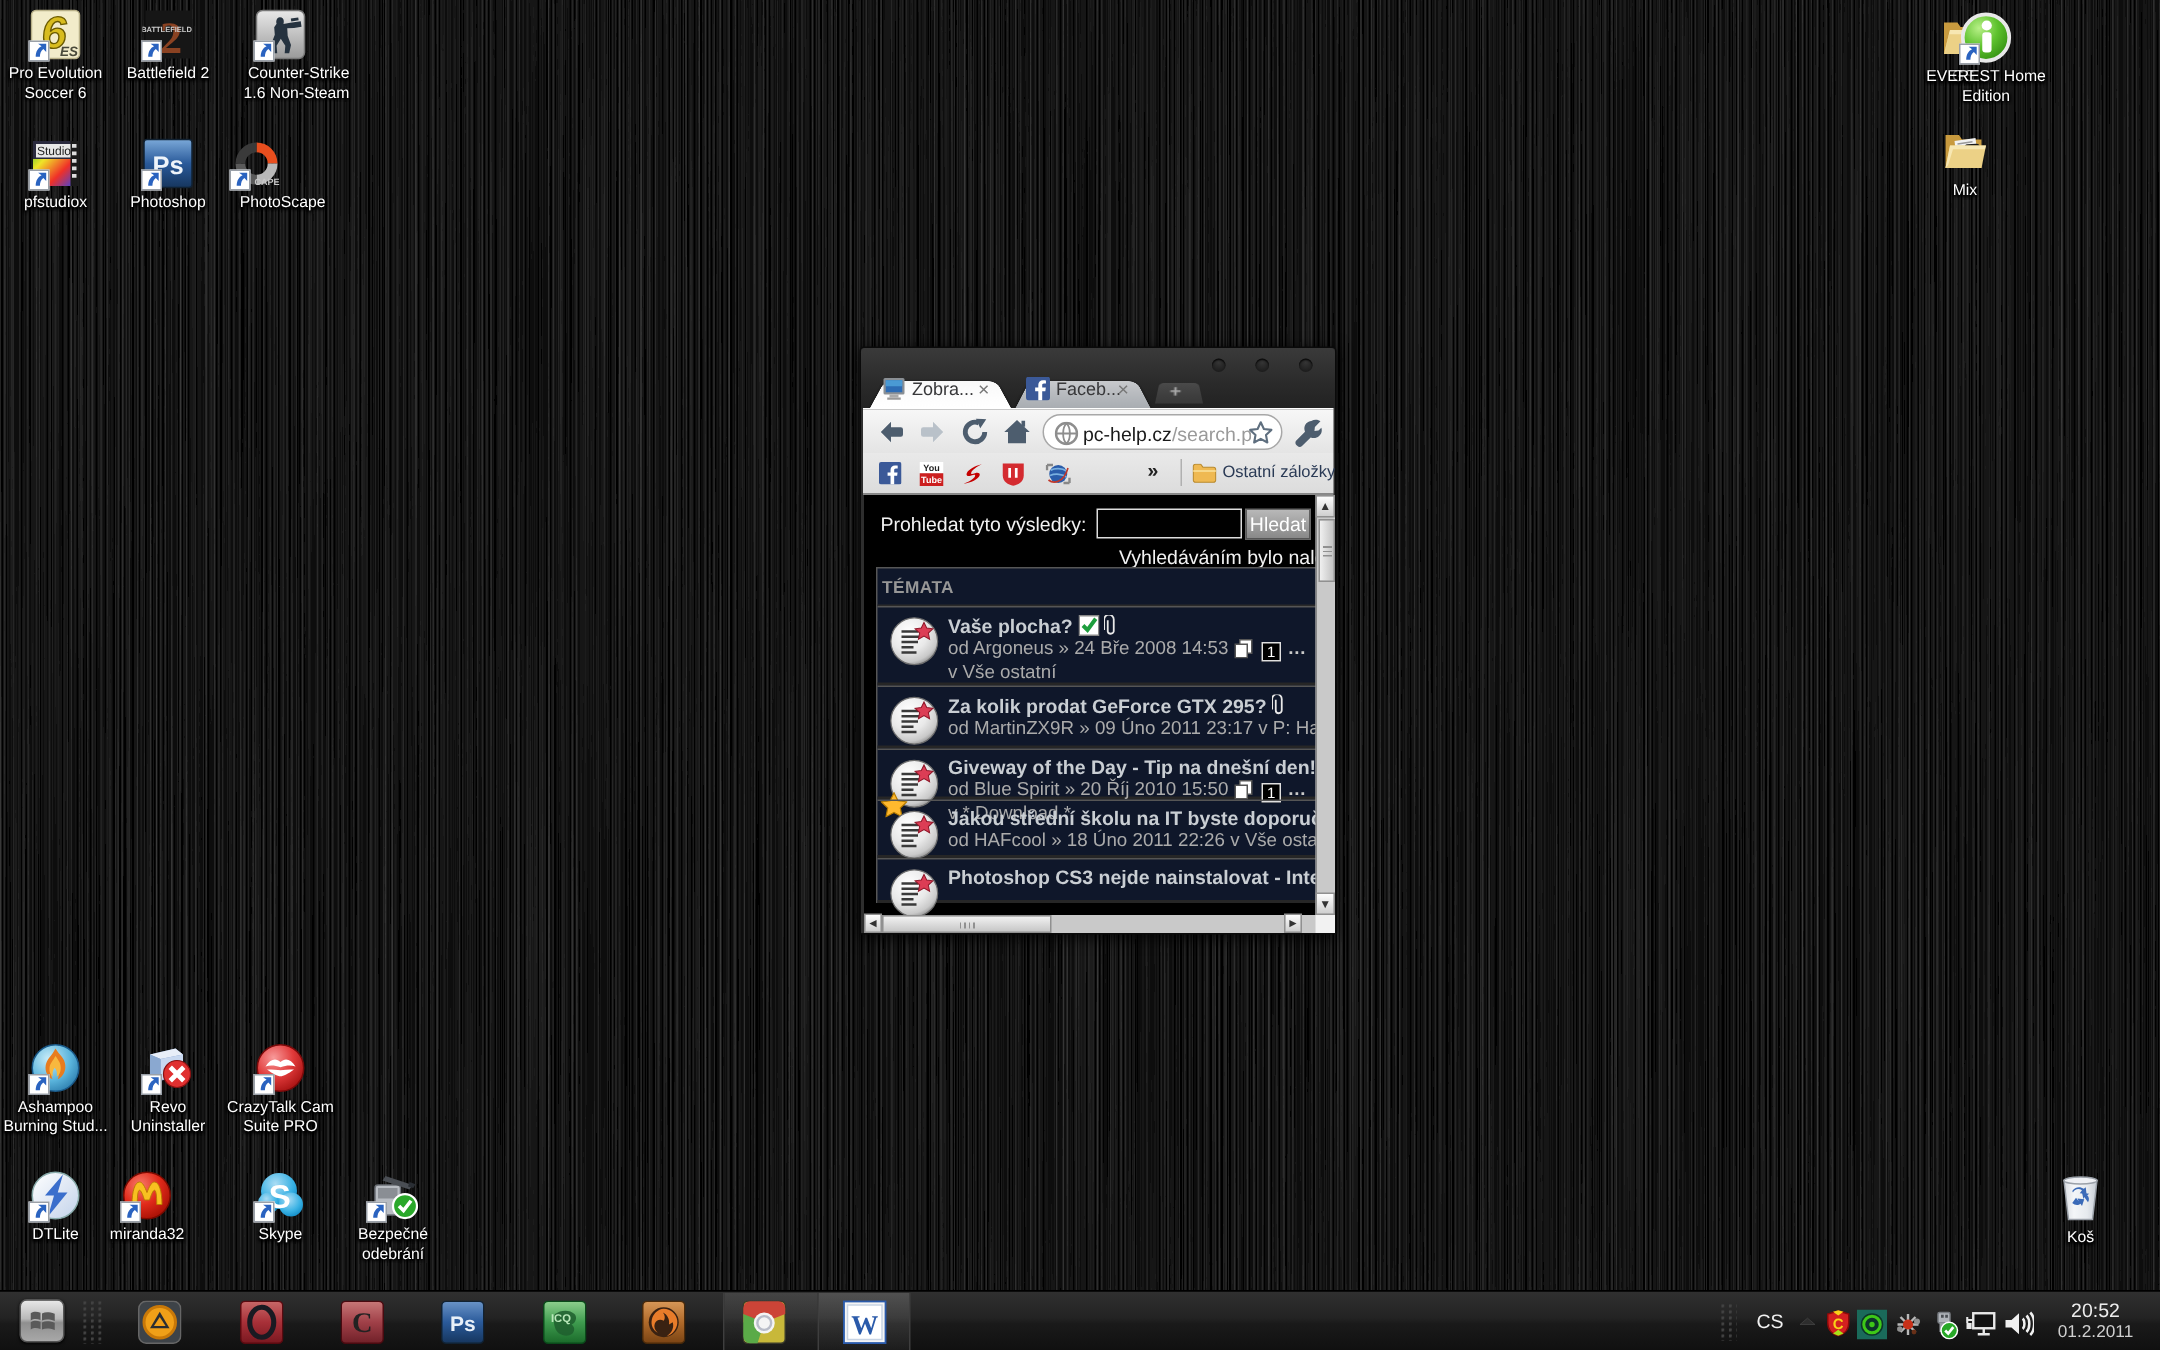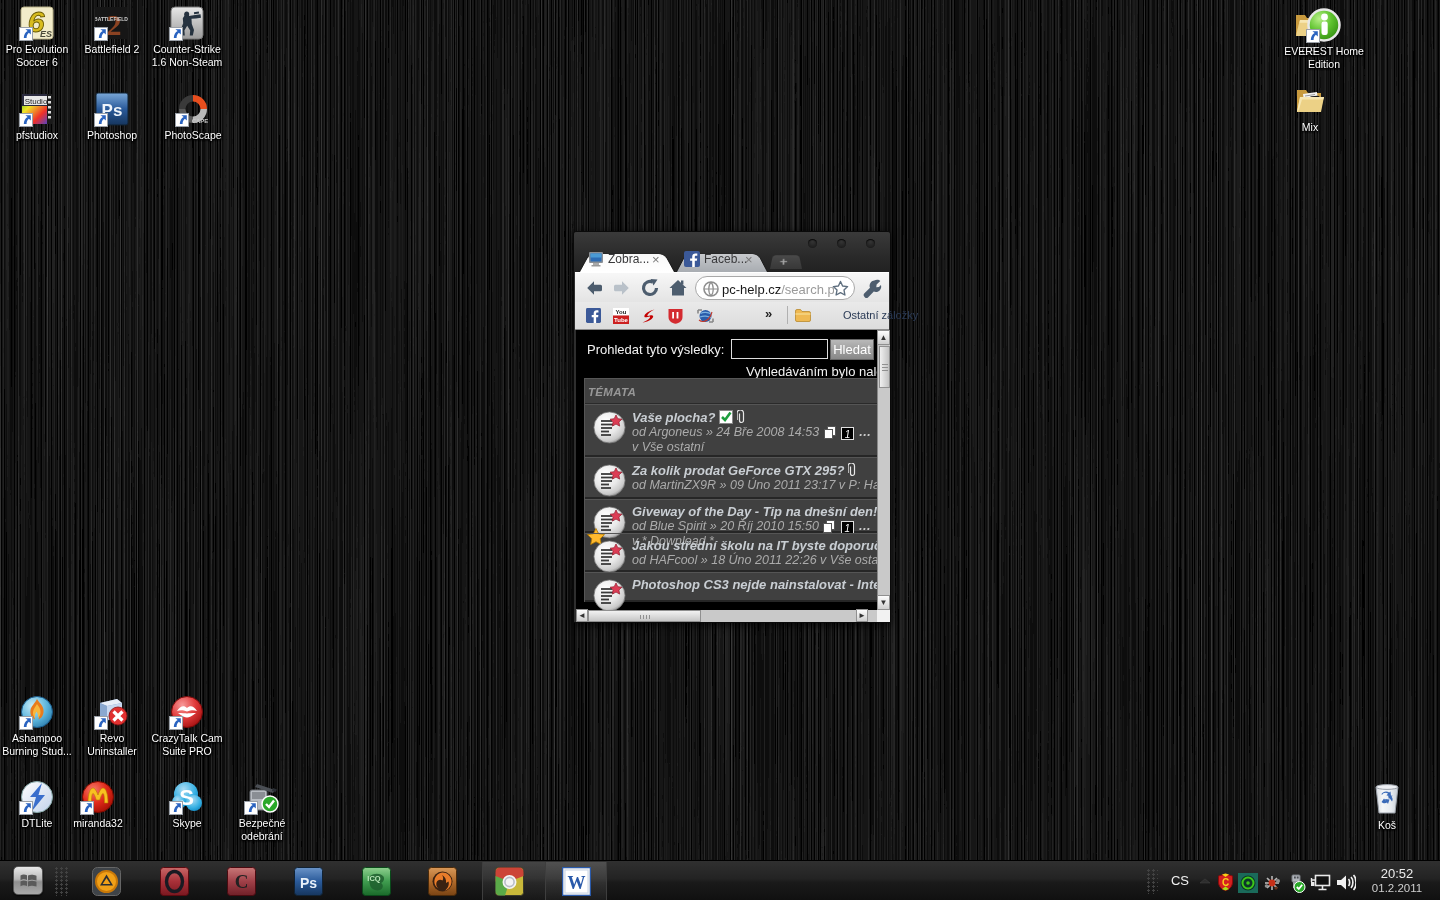--- a/index.html
+++ b/index.html
@@ -43,21 +43,21 @@
 #omni .url { position:absolute; left:26px; top:4.5px; width:112px; overflow:hidden; font-size:13px; color:#1a1a1a; white-space:nowrap; }
 #omni .url span { color:#9a9a9a;margin-top:22px; }
 
 #content { position:absolute; left:2px; top:98px; width:314px; height:292px; background:#000; overflow:hidden; }
 #pgc { position:absolute; left:0; top:0; width:303px; height:280px; overflow:hidden; }
 .wtxt { color:#f2f2f2; font-size:13px; }
 #srchrow { position:absolute; left:11px; top:12px; white-space:nowrap; }
 #srchbox { position:absolute; left:144px; top:-3px; width:97px; height:20px; background:#000; border:1px solid #ddd; }
 #srchbtn { position:absolute; left:243px; top:-3px; width:44px; height:21px; background:linear-gradient(#b8b8b8,#888); border:1px solid #666; color:#fff; font-size:13px; text-align:center; line-height:20px; }
 #found { position:absolute; left:170px; top:34px; white-space:nowrap; }
-#forum { position:absolute; left:8px; top:48px; width:340px; background:#404040; border:1px solid #565656; border-bottom:none;font-style:italic; }
+#forum { position:absolute; left:8px; top:48px; width:340px; background:#0f172a; border:1px solid #565656; border-bottom:none; }
 #themata { height:25px; line-height:26px; padding-left:3px; color:#979797; font-weight:bold; font-size:11.5px; letter-spacing:.3px; border-bottom:1px solid #2a2a2a; }
 .trow { position:relative; border-top:1px solid #555; border-bottom:2px solid #262626; padding:5px 0 0 47px; }
 .trow .ticon { position:absolute; left:8px; top:6px; }
 .trow .tstar { position:absolute; left:2px; top:28px; }
 .ttl { font-size:13px; line-height:14px; font-weight:bold; color:#c9ced3; white-space:nowrap; }
 .meta { font-size:12.5px; line-height:14px; color:#ababab; white-space:nowrap; }
 .meta .ico16 { display:inline-block; vertical-align:-3px; }
 .meta .n1 { display:inline-block; width:13px; height:13px; background:#000; border:1px solid #e0e0e0; color:#fff; font-size:10px; text-align:center; line-height:13px; vertical-align:-2px; margin:0 1px; }
 .meta b { color:#c9c9c9; letter-spacing:1px; }
 
@@ -129,21 +129,21 @@
           <text x="16" y="15" font-size="5" font-weight="bold" fill="#cccccc" text-anchor="middle" font-family="Liberation Sans">BATTLEFIELD</text>
         </svg>
       <div class="sc">
           <svg width="12" height="12" viewBox="0 0 12 12">
             <path d="M10.8 1.2 L10.8 6.6 L8.9 4.7 C7.3 5.9 6.6 7.6 6.6 9.9 L3.8 9.9 C3.8 6.5 5.3 4 7.7 2.9 L5.4 1.2 Z" fill="#2a63c0"></path>
           </svg>
         </div>
     </div>
     <div class="lbl">Battlefield 2</div>
   </div>
-  <div class="dicon" style="left:141px;top:6px;">
+  <div class="dicon" style="left:141px;top:6px;text-align:right;">
     <div class="ic">
       <svg width="34" height="34" viewBox="0 0 34 34">
           <defs>
             <linearGradient id="csg" x1="0" y1="0" x2="0" y2="1">
               <stop offset="0" stop-color="#e8e8e8"></stop>
               <stop offset="1" stop-color="#9a9a9a"></stop>
             </linearGradient>
           </defs>
           <rect x="1" y="1" width="32" height="32" rx="4" fill="url(#csg)" stroke="#777"></rect>
           <path d="M16.5 5.5 C18.3 5.5 19.4 6.8 19.2 8.6 L19 10 L23.5 9.2 L30.5 8.2 L31 11.8 L26 12.6 L21.5 12.8 L21.8 18 L24 24 L22.8 29.5 L19.8 29.5 L20.2 24.5 L17.2 19.8 L14.4 24.5 L14.8 29.5 L11.8 29.5 L10.8 23.5 L13.2 17.2 L12.8 12.2 L14.4 9.8 C13.8 8.4 14.4 5.5 16.5 5.5 Z" fill="#25323f"></path>
@@ -201,21 +201,21 @@
           <text x="17" y="24" font-size="17" font-weight="bold" fill="#eef4fa" text-anchor="middle" font-family="Liberation Sans">Ps</text>
         </svg>
       <div class="sc">
           <svg width="12" height="12" viewBox="0 0 12 12">
             <path d="M10.8 1.2 L10.8 6.6 L8.9 4.7 C7.3 5.9 6.6 7.6 6.6 9.9 L3.8 9.9 C3.8 6.5 5.3 4 7.7 2.9 L5.4 1.2 Z" fill="#2a63c0"></path>
           </svg>
         </div>
     </div>
     <div class="lbl">Photoshop</div>
   </div>
-  <div class="dicon" style="left:147px;top:92px;">
+  <div class="dicon" style="left:125px;top:92px;text-align:right;">
     <div class="ic">
       <svg width="34" height="34" viewBox="0 0 34 34">
           <path d="M17 3 A14 14 0 0 1 31 17 L24.5 17 A7.5 7.5 0 0 0 17 9.5 Z" fill="#e84e1e"></path>
           <path d="M31 17 A14 14 0 0 1 17 31 L17 24.5 A7.5 7.5 0 0 0 24.5 17 Z" fill="#b8b8b8"></path>
           <path d="M17 31 A14 14 0 0 1 3 17 L9.5 17 A7.5 7.5 0 0 0 17 24.5 Z" fill="#5a5a5a"></path>
           <path d="M3 17 A14 14 0 0 1 17 3 L17 9.5 A7.5 7.5 0 0 0 9.5 17 Z" fill="#3a3a3a"></path>
           <text x="24" y="31" font-size="6" font-weight="bold" fill="#c8c8c8" text-anchor="middle" font-family="Liberation Sans">CAPE</text>
         </svg>
       <div class="sc">
           <svg width="12" height="12" viewBox="0 0 12 12">
@@ -672,21 +672,21 @@
         <path d="M3.5 5.5 C6 4 11 4 14 6 M3 9 C6.5 7.5 11.5 8 14 10" stroke="#7ab0e0" stroke-width="1.2" fill="none"></path>
         <path d="M1 2 L5 2 M1 2 L1 5.5 M12 14 L16 14 M16 10.5 L16 14" stroke="#888" stroke-width="1.6"></path>
         <path d="M2 12 C5 14.5 12 14.5 15 4" stroke="#c0392b" stroke-width="1.1" fill="none"></path>
       </svg>
     <div style="position:absolute;left:190px;top:4px;font-size:13px;font-weight:bold;color:#222;">»</div>
     <div style="position:absolute;left:212px;top:4px;width:1px;height:18px;background:#b0b0b0;"></div>
     <svg class="bbico" style="left:220px;top:7px;" width="16" height="13" viewBox="0 0 16 13">
         <path d="M0.5 2 A1.5 1.5 0 0 1 2 0.5 L5.5 0.5 L7 2.5 L14 2.5 A1.5 1.5 0 0 1 15.5 4 L15.5 11 A1.5 1.5 0 0 1 14 12.5 L2 12.5 A1.5 1.5 0 0 1 0.5 11 Z" fill="#efb952" stroke="#b98a2e" stroke-width="0.8"></path>
         <path d="M0.5 5 L15.5 5" stroke="#f7d88a" stroke-width="1.4"></path>
       </svg>
-    <div style="position:absolute;left:240px;top:7px;font-size:11px;color:#2a3a55;white-space:nowrap;margin-left:28px;">Ostatní záložky</div>
+    <div style="position:absolute;left:240px;top:7px;font-size:11px;color:#2a3a55;white-space:nowrap;">Ostatní záložky</div>
   </div>
   <div id="content">
     <div id="pgc">
       <div id="srchrow" class="wtxt">Prohledat tyto výsledky:
         <div id="srchbox"></div>
         <div id="srchbtn">Hledat</div>
       </div>
       <div id="found" class="wtxt">Vyhledáváním bylo nale</div>
       <div id="forum">
         <div id="themata">TÉMATA</div>

